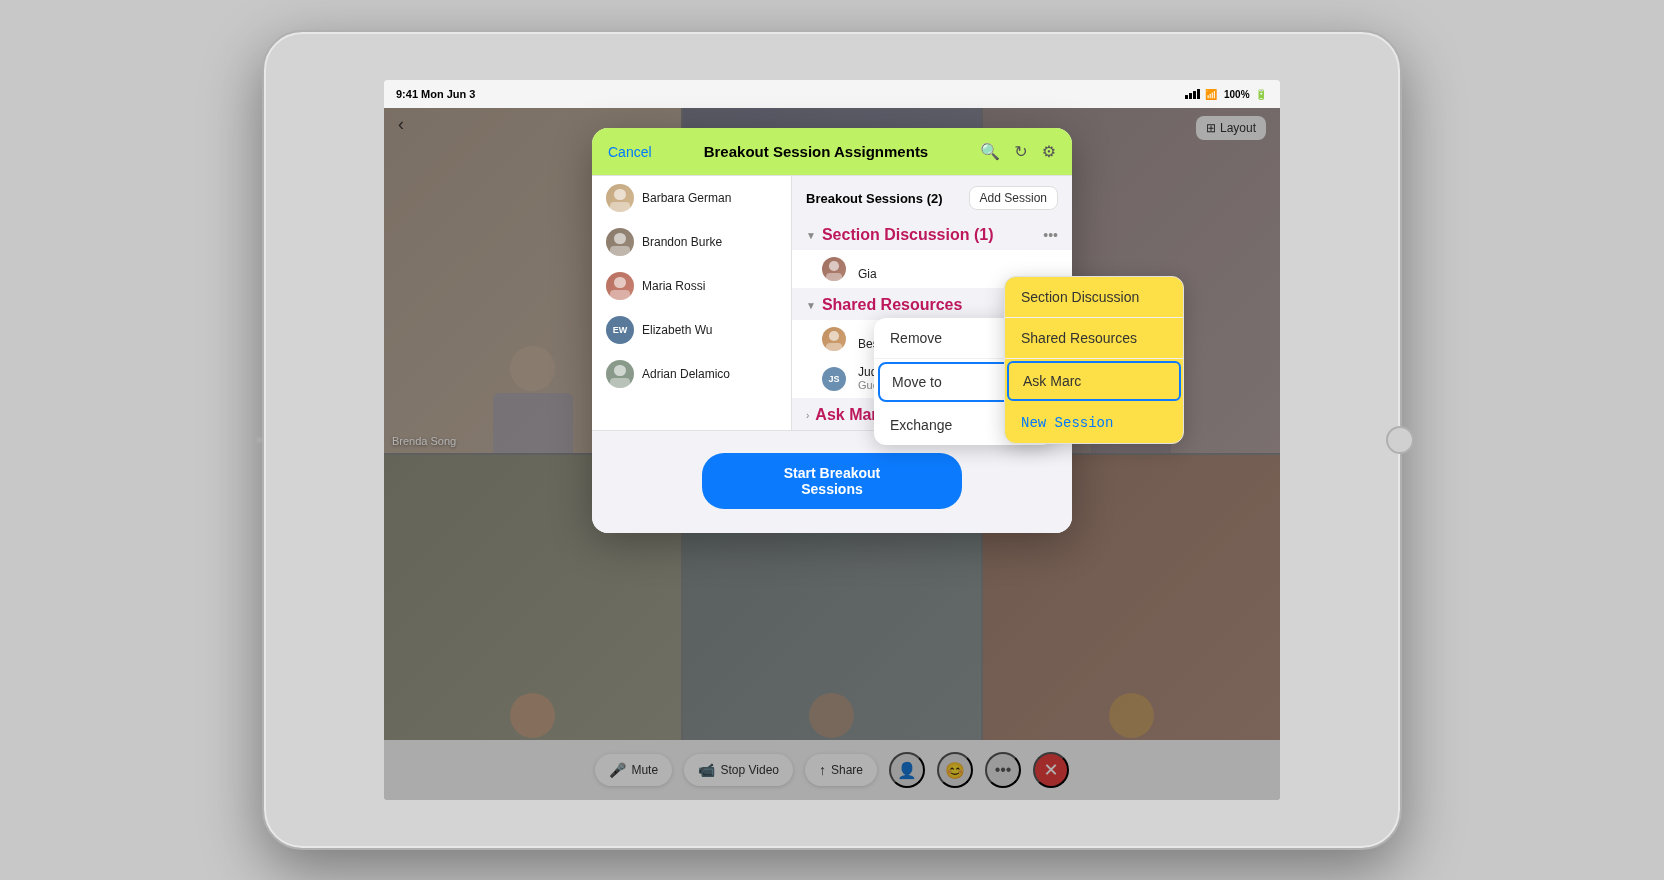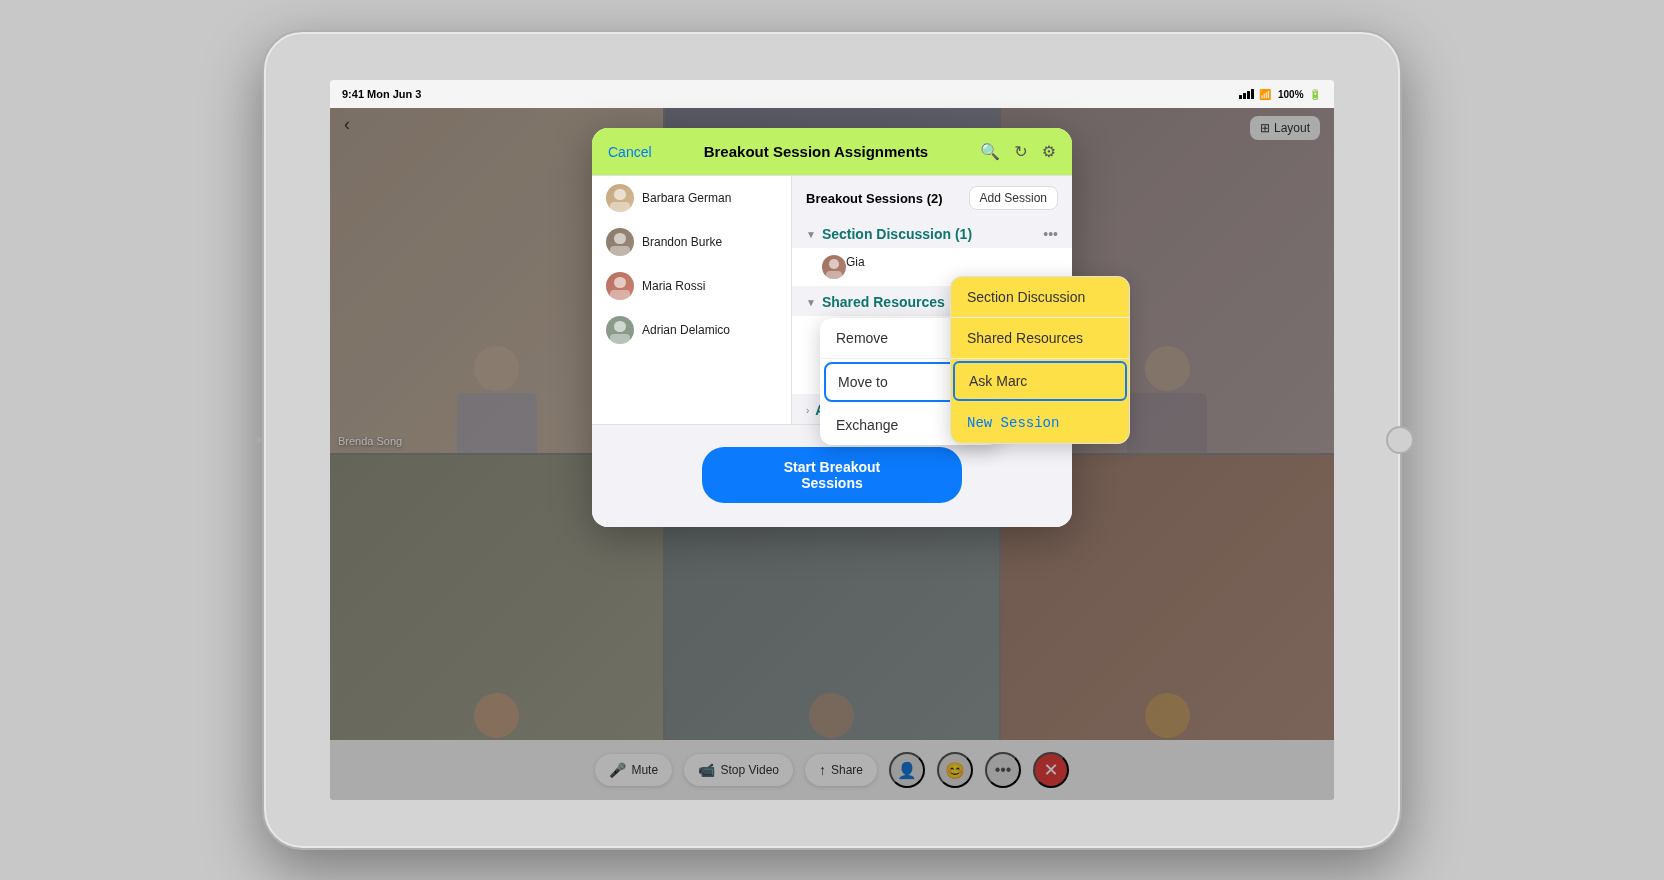--- a/index.html
+++ b/index.html
@@ -22,21 +22,21 @@
       border-radius: 40px;
       border: 2px solid #b0b0b0;
       position: relative;
       box-shadow: 0 20px 60px rgba(0,0,0,0.4), inset 0 0 0 2px #e8e8e8;
       display: flex;
       align-items: center;
       justify-content: center;
     }
 
     .ipad-screen {
-      width: 1004px;
+      width: 896px;
       height: 720px;
       background: #e8e8e8;
       border-radius: 4px;
       overflow: hidden;
       position: relative;
     }
 
     
     .status-bar {
       height: 28px;
@@ -372,37 +372,37 @@
       background: #f2f2f7;
     }
 
     .session-chevron {
       font-size: 10px;
       color: #888;
       cursor: pointer;
     }
 
     .session-name {
-      font-size: 14px;
+      font-size: 16px;
       font-weight: 600;
-      color: #0f766e;
+      color: #be185d;
       flex: 1;
     }
 
     .session-dots {
       font-size: 14px;
       color: #888;
       cursor: pointer;
     }
 
     .session-participant {
       display: flex;
-      align-items: flex-start;
+      align-items: flex-end;
       padding: 7px 14px 7px 30px;
-      gap: 0;
+      gap: 12px;
       background: white;
     }
 
     .participant-subname {
       font-size: 11px;
       color: #888;
     }
 
     .participant-name-col {
       flex: 1;
@@ -726,20 +726,24 @@
             <div class="participant-item">
               <div class="avatar avatar-bg-maria">
                 <div class="person-silhouette">
                   <div class="person-head"></div>
                   <div class="person-body"></div>
                 </div>
               </div>
               <span class="participant-name">Maria Rossi</span>
             </div>
 
+            <div class="participant-item">
+              <div class="avatar avatar-ew">EW</div>
+              <span class="participant-name">Elizabeth Wu</span>
+            </div>
 
             <div class="participant-item">
               <div class="avatar" style="background:#8a9a8a">
                 <div class="person-silhouette">
                   <div class="person-head"></div>
                   <div class="person-body"></div>
                 </div>
               </div>
               <span class="participant-name">Adrian Delamico</span>
             </div>

